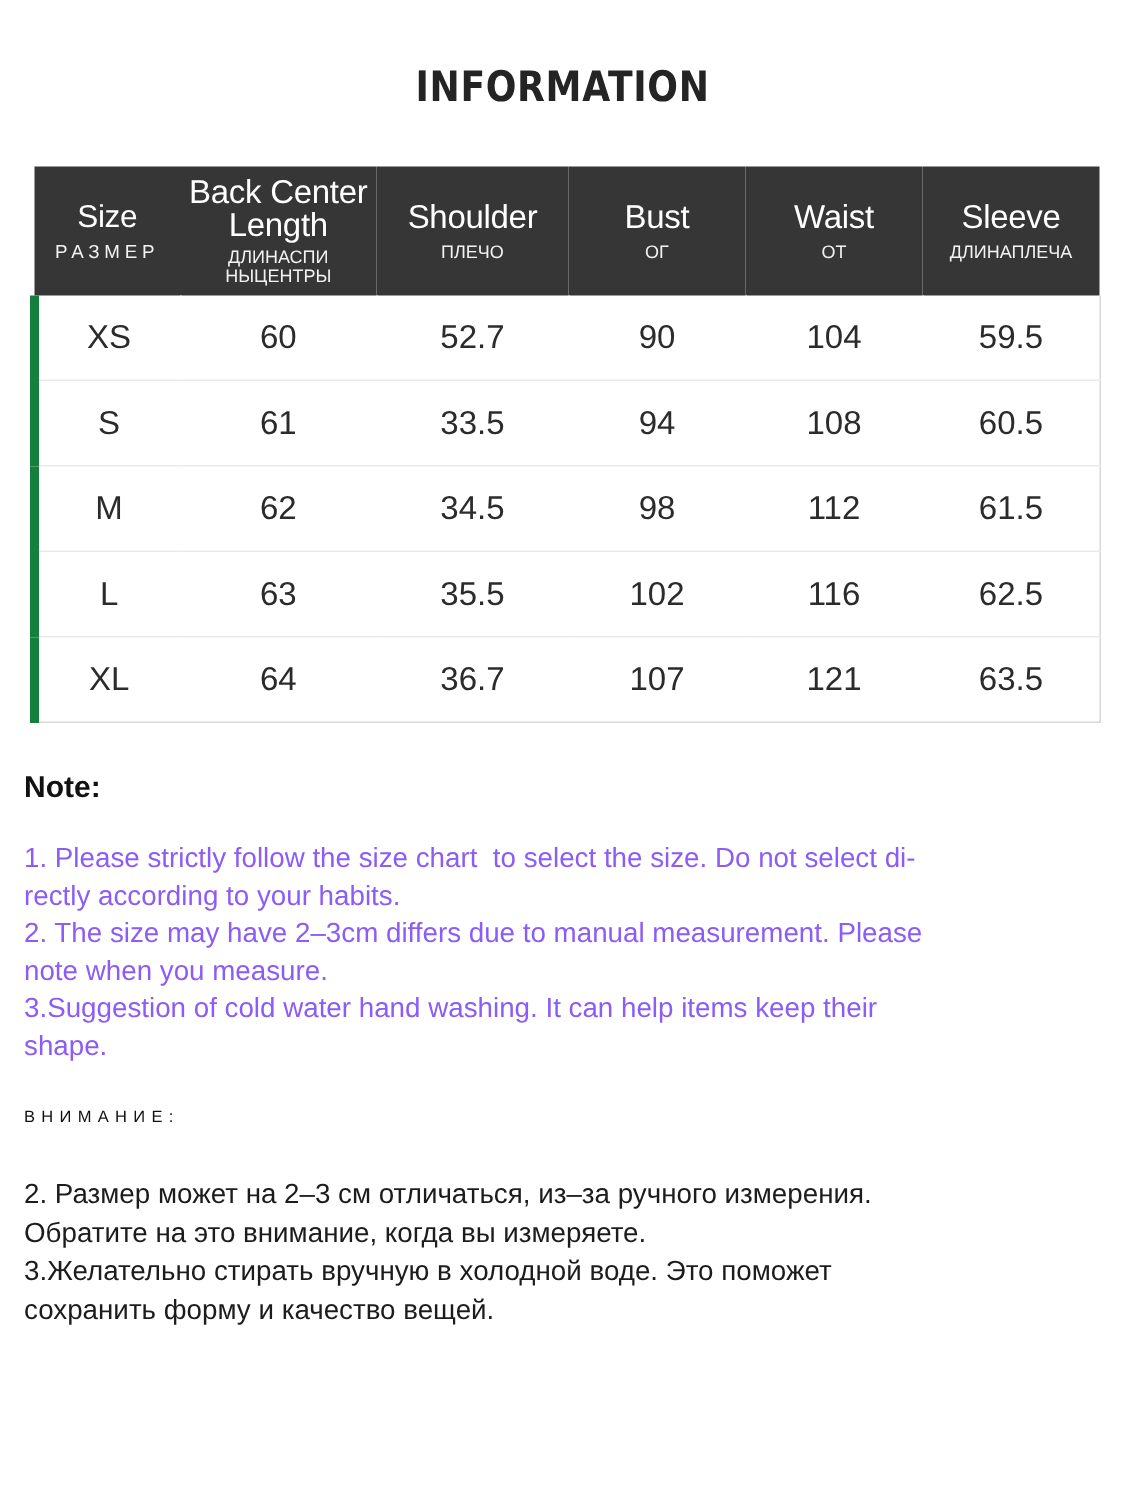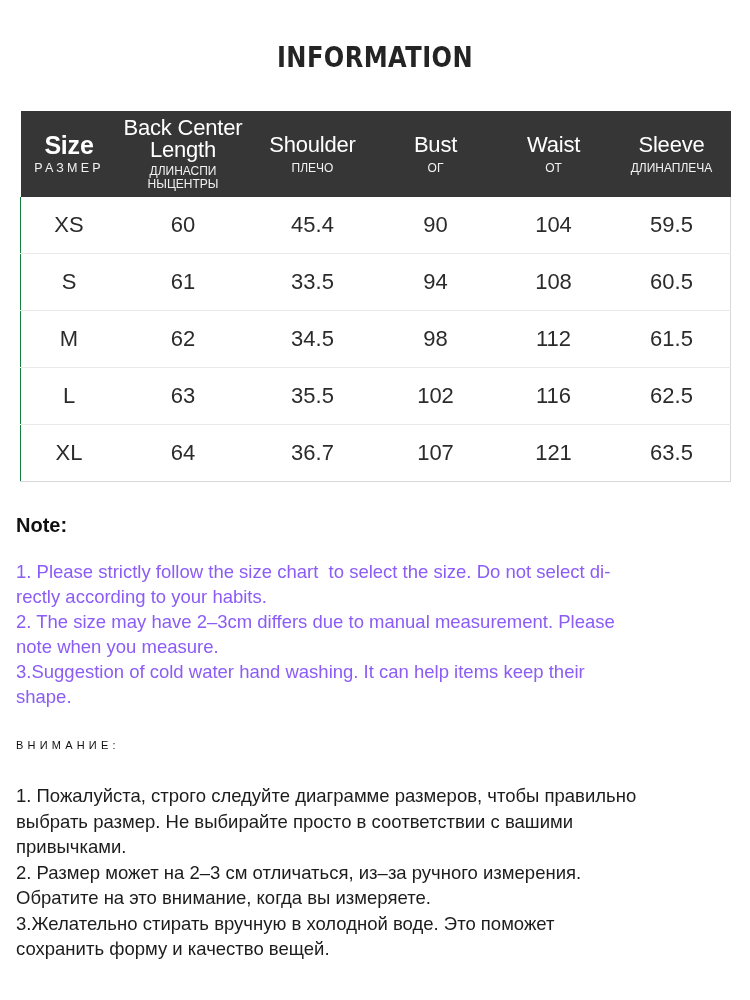--- a/index.html
+++ b/index.html
@@ -60,41 +60,41 @@
     letter-spacing: -0.2px;
   }
   .th-ru {
     display: block;
     font-size: 12px;
     line-height: 14px;
     margin-top: 4px;
     color: #f2f2f2;
     letter-spacing: 0px;
   }
-  .th-size .th-en { font-weight: 700; font-size: 25px; }
+  .th-size .th-en { font-weight: 400; font-size: 21px; }
   .th-size .th-ru { letter-spacing: 3.2px; font-size: 12.5px; }
   .th-backcenter .th-en { line-height: 22px; }
   .th-backcenter .th-ru { line-height: 13px; }
 
   .size-table tbody td {
     height: 54px;
     text-align: center;
     vertical-align: middle;
     font-size: 22px;
     font-weight: 400;
     color: #2b2b2b;
     border-bottom: 1px solid #e9e9e9;
     border-left: 1px solid #ffffff;
     border-right: 1px solid #ffffff;
   }
   .size-table tbody tr:last-child td {
     border-bottom: 1px solid #d8d8d8;
   }
   .size-table tbody tr td:first-child {
-    border-left: 1px solid #15803d;
+    border-left: 6px solid #15803d;
   }
   .size-table tbody tr td:last-child {
     border-right: 1px solid #d8d8d8;
   }
 
   
   .col-size       { width: 97px; }
   .col-backcenter { width: 131px; }
   .col-shoulder   { width: 128px; }
   .col-bust       { width: 118px; }
@@ -185,21 +185,21 @@
       <th class="th-sleeve">
         <span class="th-en">Sleeve</span>
         <span class="th-ru">ДЛИНАПЛЕЧА</span>
       </th>
     </tr>
   </thead>
   <tbody>
     <tr>
       <td>XS</td>
       <td>60</td>
-      <td>45.4</td>
+      <td>52.7</td>
       <td>90</td>
       <td>104</td>
       <td>59.5</td>
     </tr>
     <tr>
       <td>S</td>
       <td>61</td>
       <td>33.5</td>
       <td>94</td>
       <td>108</td>
@@ -237,20 +237,17 @@
   <p class="note-line">1. Please strictly follow the size chart  to select the size. Do not select di-
 rectly according to your habits.</p>
   <p class="note-line">2. The size may have 2–3cm differs due to manual measurement. Please
 note when you measure.</p>
   <p class="note-line">3.Suggestion of cold water hand washing. It can help items keep their
 shape.</p>
 </div>
 
 <div class="ru-heading">ВНИМАНИЕ:</div>
 <div class="ru-notes">
-  <p class="ru-line">1. Пожалуйста, строго следуйте диаграмме размеров, чтобы правильно
-выбрать размер. Не выбирайте просто в соответствии с вашими
-привычками.</p>
   <p class="ru-line">2. Размер может на 2–3 см отличаться, из–за ручного измерения.
 Обратите на это внимание, когда вы измеряете.</p>
   <p class="ru-line">3.Желательно стирать вручную в холодной воде. Это поможет
 сохранить форму и качество вещей.</p>
 </div>
 
 </body></html>

